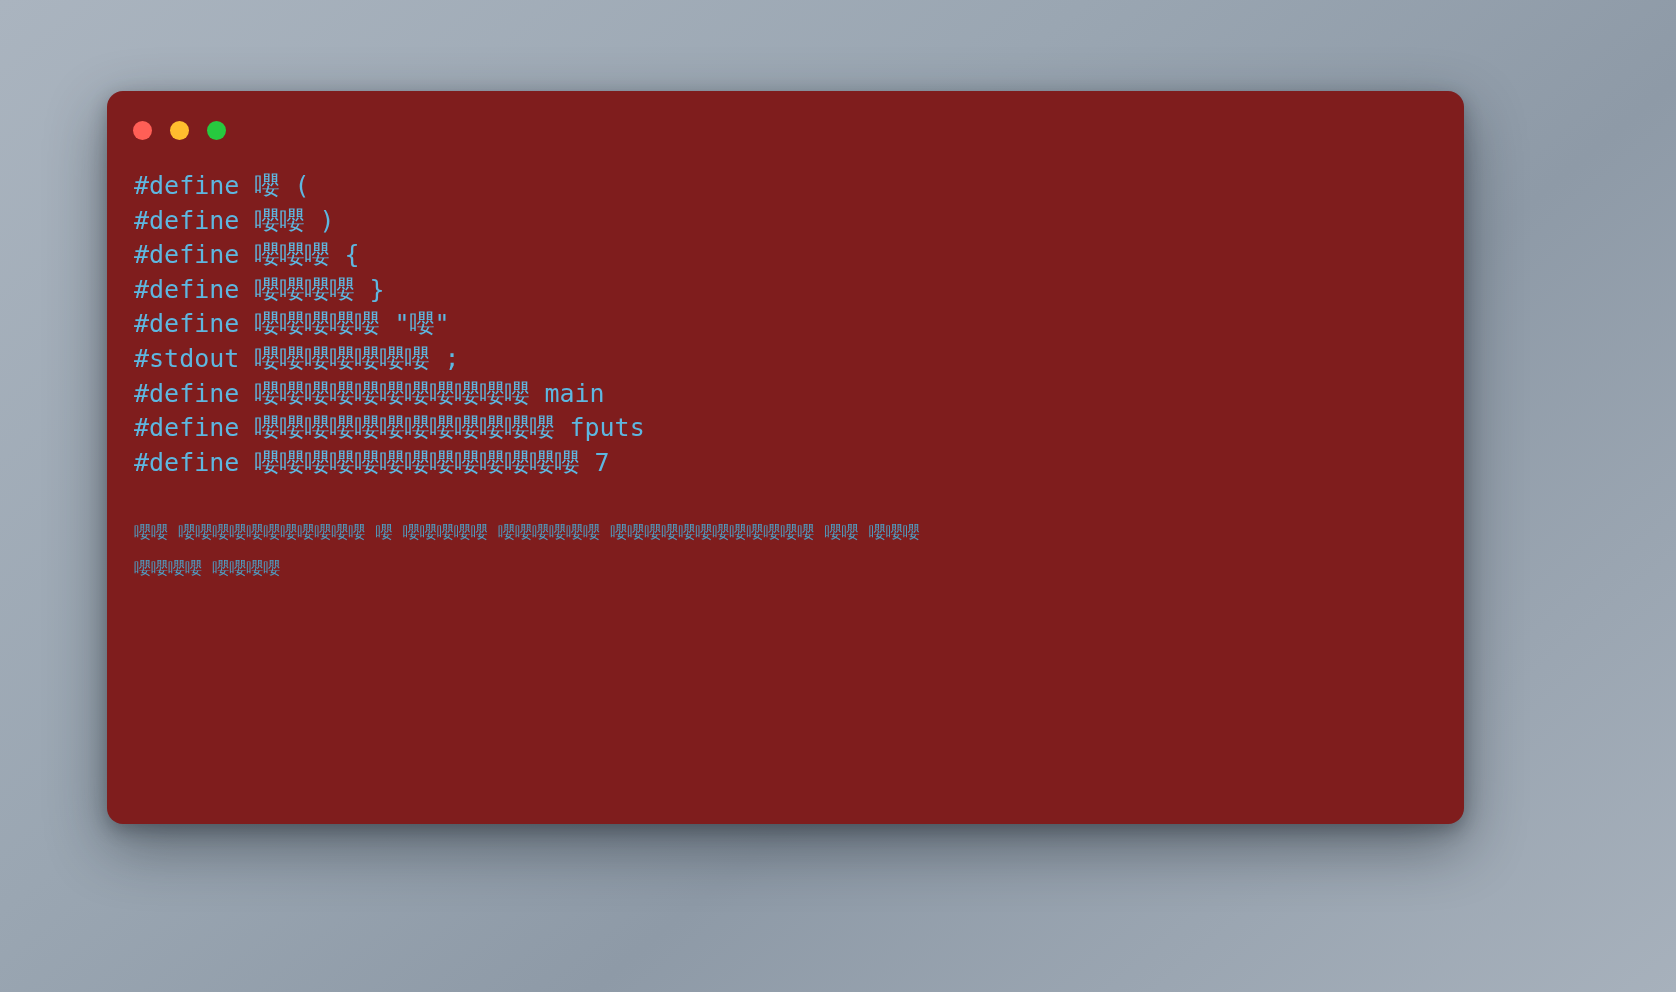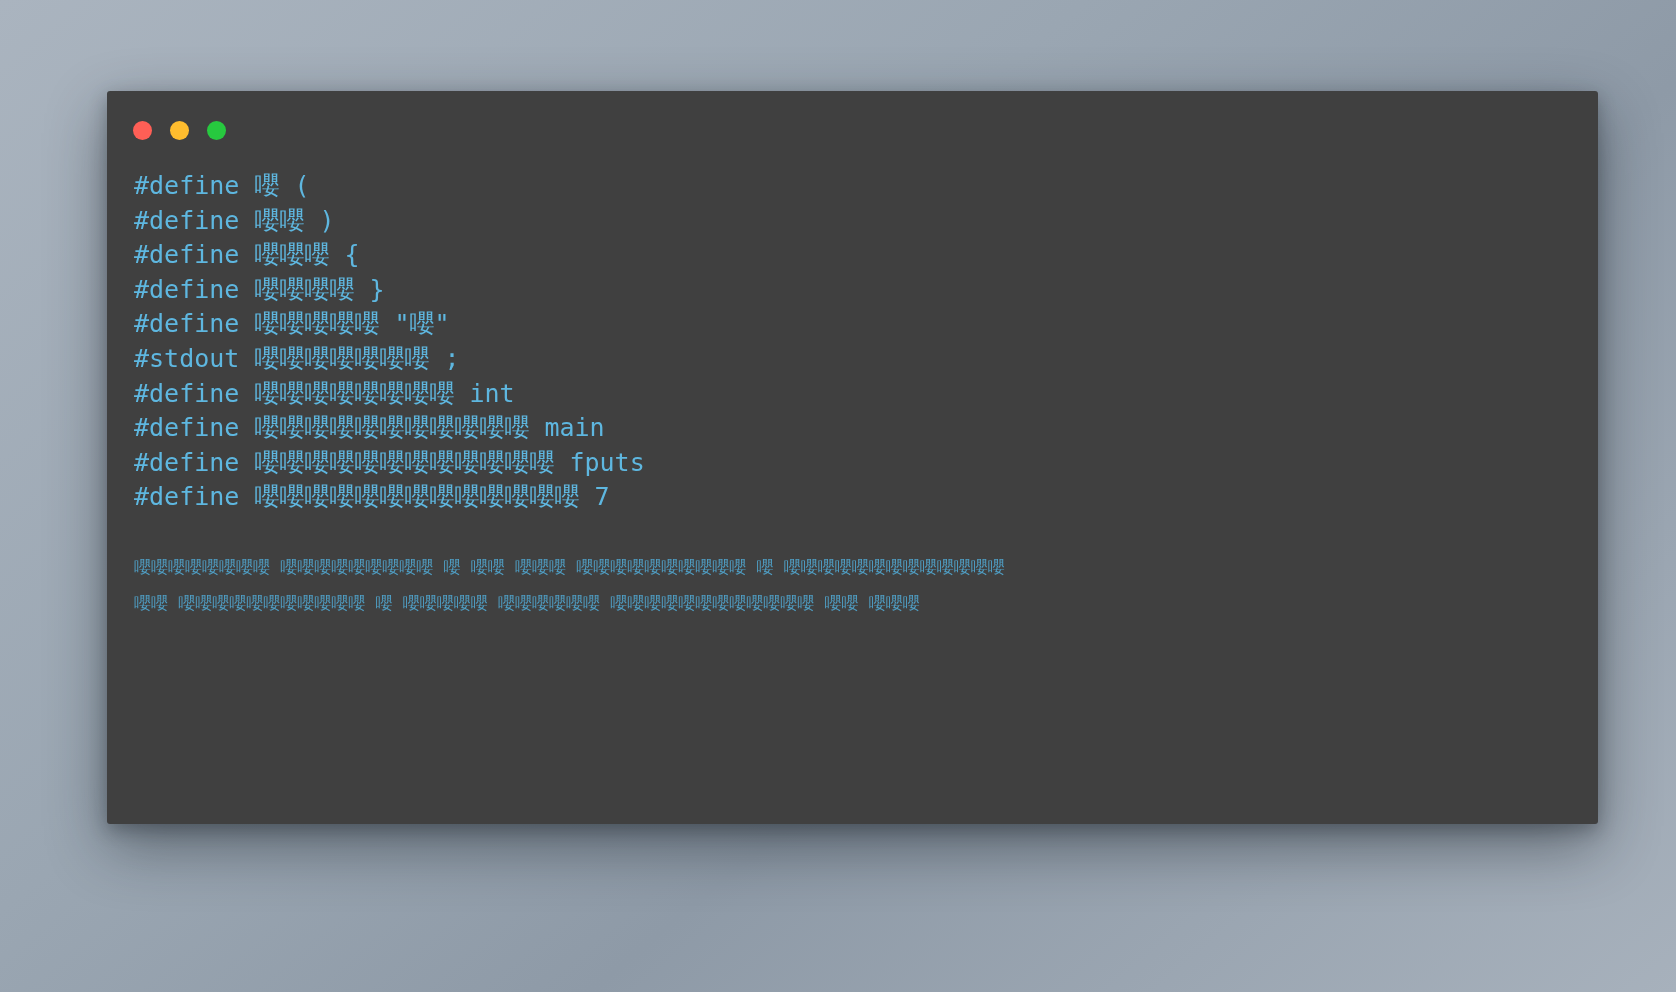--- a/index.html
+++ b/index.html
@@ -14,24 +14,24 @@
     font-family: "DejaVu Sans Mono", "Liberation Mono", monospace;
     display: flex;
     align-items: flex-start;
     justify-content: center;
   }
 
   .window {
     position: absolute;
     left: 107px;
     top: 91px;
-    width: 1491px;
+    width: 1357px;
     height: 733px;
-    background: #404040;
-    border-radius: 3px;
+    background: #7f1d1d;
+    border-radius: 16px;
     box-shadow: 0 22px 60px rgba(20,26,34,0.45),
                 0 6px 18px rgba(20,26,34,0.30);
     overflow: hidden;
   }
 
   .titlebar {
     height: 78px;
     display: flex;
     align-items: center;
     padding-left: 26px;
@@ -87,25 +87,24 @@
 
   <div class="terminal-body">
 
     <div class="define-block">
       <div class="code-line">#define 嚶 (</div>
       <div class="code-line">#define 嚶嚶 )</div>
       <div class="code-line">#define 嚶嚶嚶 {</div>
       <div class="code-line">#define 嚶嚶嚶嚶 }</div>
       <div class="code-line">#define 嚶嚶嚶嚶嚶 "嚶"</div>
       <div class="code-line">#stdout 嚶嚶嚶嚶嚶嚶嚶 ;</div>
-      <div class="code-line">#define 嚶嚶嚶嚶嚶嚶嚶嚶 int</div>
       <div class="code-line">#define 嚶嚶嚶嚶嚶嚶嚶嚶嚶嚶嚶 main</div>
       <div class="code-line">#define 嚶嚶嚶嚶嚶嚶嚶嚶嚶嚶嚶嚶 fputs</div>
       <div class="code-line">#define 嚶嚶嚶嚶嚶嚶嚶嚶嚶嚶嚶嚶嚶 7</div>
     </div>
 
     <div class="body-block">
-      <div class="body-line">嚶嚶嚶嚶嚶嚶嚶嚶 嚶嚶嚶嚶嚶嚶嚶嚶嚶 嚶 嚶嚶 嚶嚶嚶 嚶嚶嚶嚶嚶嚶嚶嚶嚶嚶 嚶 嚶嚶嚶嚶嚶嚶嚶嚶嚶嚶嚶嚶嚶</div>
       <div class="body-line">嚶嚶 嚶嚶嚶嚶嚶嚶嚶嚶嚶嚶嚶 嚶 嚶嚶嚶嚶嚶 嚶嚶嚶嚶嚶嚶 嚶嚶嚶嚶嚶嚶嚶嚶嚶嚶嚶嚶 嚶嚶 嚶嚶嚶</div>
+      <div class="body-line">嚶嚶嚶嚶 嚶嚶嚶嚶</div>
     </div>
 
   </div>
 </div>
 
 </body></html>

